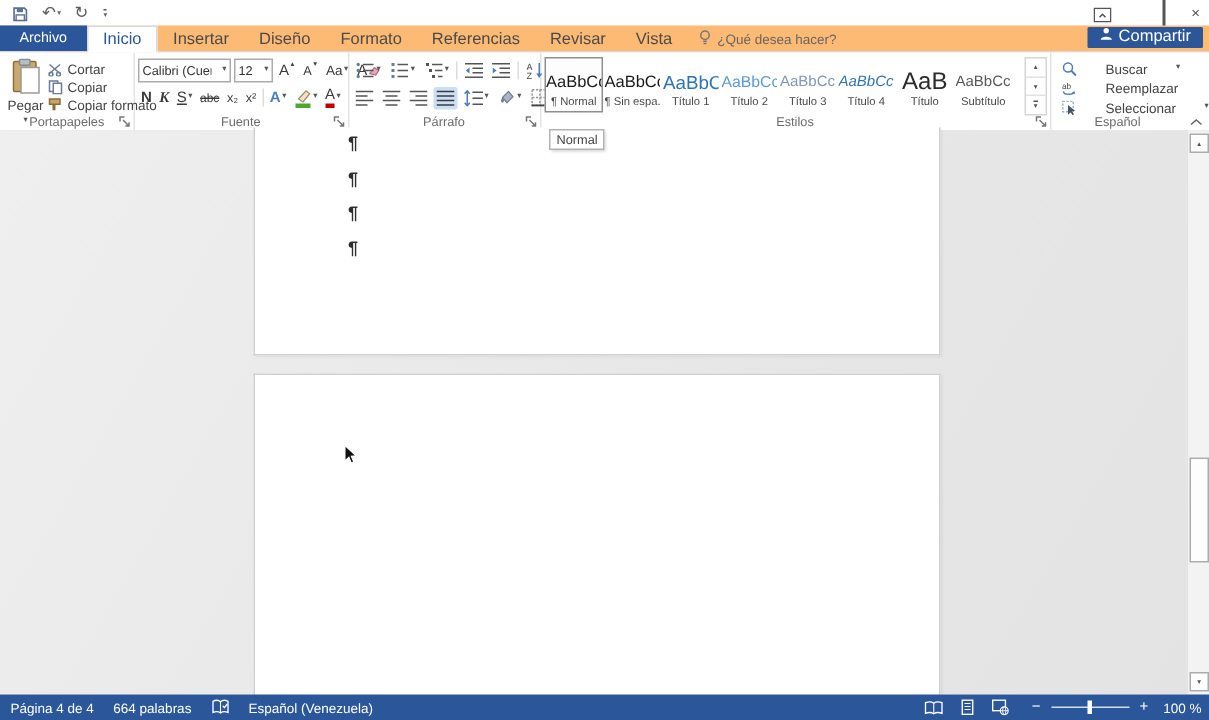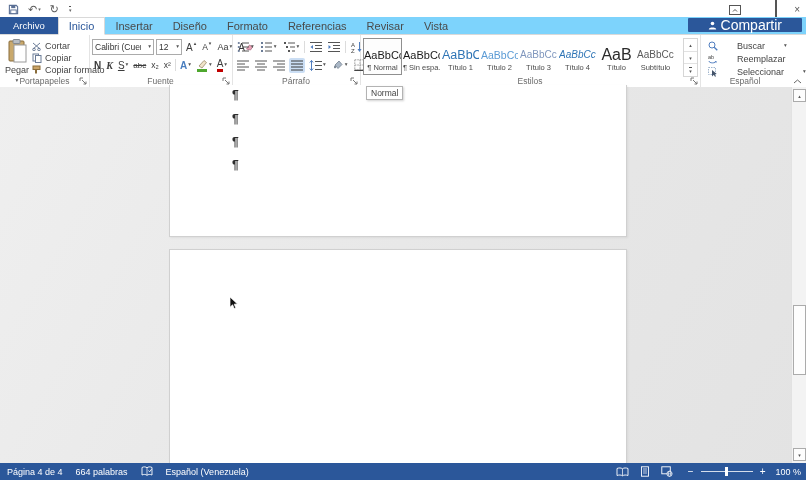--- a/index.html
+++ b/index.html
@@ -11,27 +11,27 @@
   #titlebar{position:relative;height:17px;background:#fff}
   #qat{position:absolute;left:8px;top:1px;height:16px;display:flex;align-items:center;gap:9px;color:#444}
   .qat-btn{display:flex;align-items:center;font-size:11px;line-height:1;color:#5a5a5a;cursor:default}
   .qat-dd{font-size:5px;color:#666;margin-left:1px}
   #win-controls{position:absolute;right:6px;top:1px;display:flex;align-items:center;gap:17px;color:#666}
   .win-glyph{font-size:10px;line-height:1;color:#555}
   .restore-box{width:7px;height:7px;border:1px solid #555}
   .min-bar{width:8px;height:1px;background:#555}
 
   
-  #tabrow{position:relative;height:17px;background:#7dd3fc;border-bottom:1px solid #d9d9d9;display:flex;align-items:stretch}
+  #tabrow{position:relative;height:17px;background:#fdba74;border-bottom:1px solid #d9d9d9;display:flex;align-items:stretch}
   #file-tab{background:#2b579a;color:#fff;font-size:9.5px;display:flex;align-items:center;padding:0 13px;margin-left:0}
   .tab{font-size:11px;color:#4a4a4a;display:flex;align-items:center;padding:0 10px}
   .tab.active{background:#fff;color:#2b579a;border:1px solid #d9d9d9;border-bottom:1px solid #fff;margin-bottom:-1px;position:relative;z-index:2}
   #tellme{display:flex;align-items:center;gap:4px;font-size:9px;color:#666;padding:0 8px}
   #share-btn{position:absolute;right:4px;top:1px;height:14px;background:#2b579a;color:#fff;
-    font-size:14px;display:flex;align-items:center;gap:4px;padding:0 20px;border-radius:1px;z-index:3}
+    font-size:11px;display:flex;align-items:flex-start;gap:4px;padding:0 8px;border-radius:1px;z-index:3}
 
   
   #ribbon{position:relative;height:52px;background:#fff;border-bottom:1px solid #d4d4d4}
   .rgroup{position:absolute;top:0;bottom:0;border-right:1px solid #e4e4e4}
   .glabel{position:absolute;bottom:1px;left:0;right:0;text-align:center;font-size:8.5px;color:#6b6b6b;pointer-events:none}
   .launcher{position:absolute;right:2px;bottom:2px}
   .r1{position:absolute;left:3px;top:4px;height:16px;display:flex;align-items:center;gap:3px}
   .r2{position:absolute;left:3px;top:22px;height:16px;display:flex;align-items:center;gap:3px}
   .tbtn{height:15px;display:flex;align-items:center;padding:0 2px;gap:1px;font-size:10px;color:#3b3b3b;border-radius:2px}
   .tbtn.on{background:#cbdef4}
@@ -144,20 +144,28 @@
 
 <div id="tabrow">
   <div id="file-tab">Archivo</div>
   <div class="tab active">Inicio</div>
   <div class="tab">Insertar</div>
   <div class="tab">Diseño</div>
   <div class="tab">Formato</div>
   <div class="tab">Referencias</div>
   <div class="tab">Revisar</div>
   <div class="tab">Vista</div>
+  <div id="tellme">
+    <svg width="8" height="11" viewBox="0 0 8 11">
+      <circle cx="4" cy="3.5" r="2.8" fill="none" stroke="#777"></circle>
+      <line x1="2.8" y1="7.5" x2="5.2" y2="7.5" stroke="#777"></line>
+      <line x1="3" y1="9" x2="5" y2="9" stroke="#777"></line>
+    </svg>
+    <span>¿Qué desea hacer?</span>
+  </div>
   <div id="share-btn">
     <svg width="9" height="9" viewBox="0 0 9 9">
       <circle cx="4.5" cy="2.5" r="1.8" fill="#fff"></circle>
       <path d="M0.8,8.5 C0.8,5.9 8.2,5.9 8.2,8.5 Z" fill="#fff"></path>
     </svg>
     <span>Compartir</span>
   </div>
 </div>
 
 <div id="ribbon">

